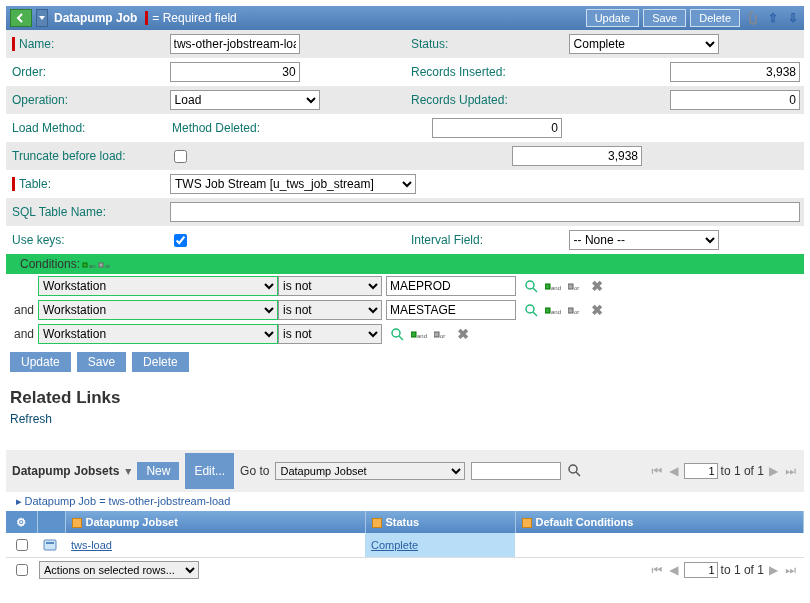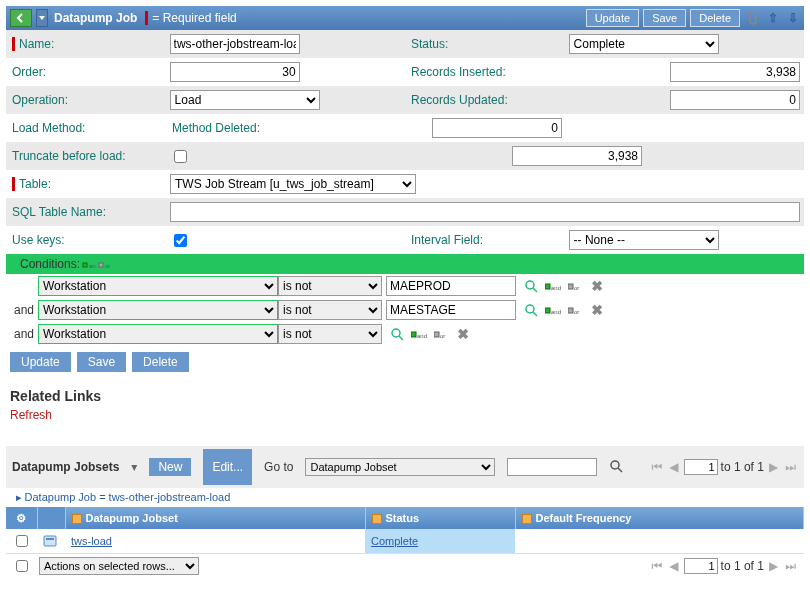--- a/index.html
+++ b/index.html
@@ -37,23 +37,23 @@
 .miniicon{width:14px;height:14px;margin-left:2px;cursor:pointer;display:inline-flex;align-items:center;justify-content:center}
 .condrow{display:flex;align-items:center;padding:2px 4px 2px 8px}
 .condpre{width:24px;text-align:right;padding-right:4px}
 select.condfield{width:240px;height:20px;border:1px solid #22c55e;font-size:12px}
 select.condop{width:104px;height:20px;border:1px solid #999;font-size:12px;}
 input.condval{width:130px;height:20px;border:1px solid #999;padding:1px 3px;font-size:12px;margin-left:4px}
 .condacts{margin-left:6px;display:flex;align-items:center;gap:4px}
 .actbtn{width:18px;height:18px;display:inline-flex;align-items:center;justify-content:center;cursor:pointer}
 .btnrow{padding:6px 4px;display:flex;gap:6px}
 .pbtn{background:#6b98cc;border:1px solid #6b98cc;color:#fff;height:20px;padding:0 10px;cursor:pointer;font-size:12px}
-.rel-hdr{font-weight:bold;font-size:14px;padding:10px 4px 2px}
-.link{color:#b91c1c;cursor:pointer;padding:2px 4px;display:inline-block}
-.listhdr{display:flex;align-items:center;background:#eee;padding:3px 6px;margin-top:22px;gap:12px}
+.rel-hdr{font-weight:bold;font-size:17px;padding:10px 4px 2px}
+.link{color:#0c4a6e;cursor:pointer;padding:2px 4px;display:inline-block}
+.listhdr{display:flex;align-items:center;background:#eee;padding:3px 6px;margin-top:22px;gap:6px}
 .listhdr .ltitle{font-weight:bold}
 .smallsel{height:18px;border:1px solid #999;font-size:11px;width:190px}
 .searchbox{height:18px;border:1px solid #999;width:90px}
 .pager{display:flex;align-items:center;gap:3px;margin-left:auto}
 .pager .pin{width:34px;height:16px;border:1px solid #999;text-align:right;font-size:11px;padding:0 2px}
 .pgbtn{color:#aaa;cursor:pointer;padding:0 2px;font-size:12px}
 .crumb{padding:3px 10px;color:#2b5ea5;font-size:11px}
 .crumb .tri{color:#2b5ea5;margin-right:3px}
 table.glist{width:100%;border-collapse:collapse}
 table.glist th{background:#5d93cd;background:linear-gradient(#79aada,#5387c4);color:#fff;text-align:left;font-weight:bold;font-size:11px;padding:3px 6px;height:22px;border-right:1px solid #a9c5e4}
@@ -328,21 +328,21 @@
 </div>
 <div class="crumb"><span class="tri">▸</span><span class="underlinelink" style="text-decoration:none">Datapump Job = tws-other-jobstream-load</span></div>
 
 <table class="glist">
   <tbody>
         <tr>
     <th class="gearcol"><span style="cursor:pointer">⚙</span></th>
     <th class="chkcol"></th>
     <th style="width:300px"><span class="cube"></span><span>Datapump Jobset</span></th>
     <th style="width:150px"><span class="cube"></span><span>Status</span></th>
-    <th><span class="cube"></span><span>Default Frequency</span></th>
+    <th><span class="cube"></span><span>Default Conditions</span></th>
   </tr>
   <tr>
     <td><input type="checkbox" class="rowck" style=""></td>
     <td><span class="ricon"><svg width="14" height="14" viewBox="0 0 14 14">
                 <rect x="1" y="2" width="12" height="10" rx="1" fill="#cde6f7" stroke="#5a8ac2"></rect>
                 <rect x="3" y="4" width="8" height="2" fill="#5a8ac2"></rect>
               </svg></span></td>
     <td><span class="underlinelink">tws-load</span></td>
     <td class="selcell"><span class="underlinelink">Complete</span></td>
     <td></td>

